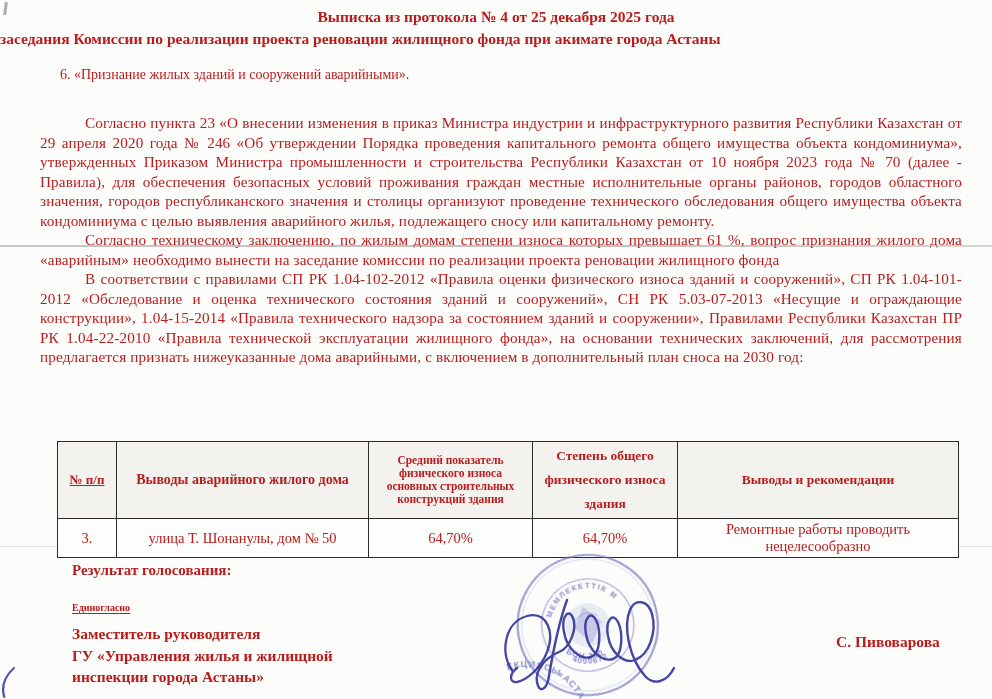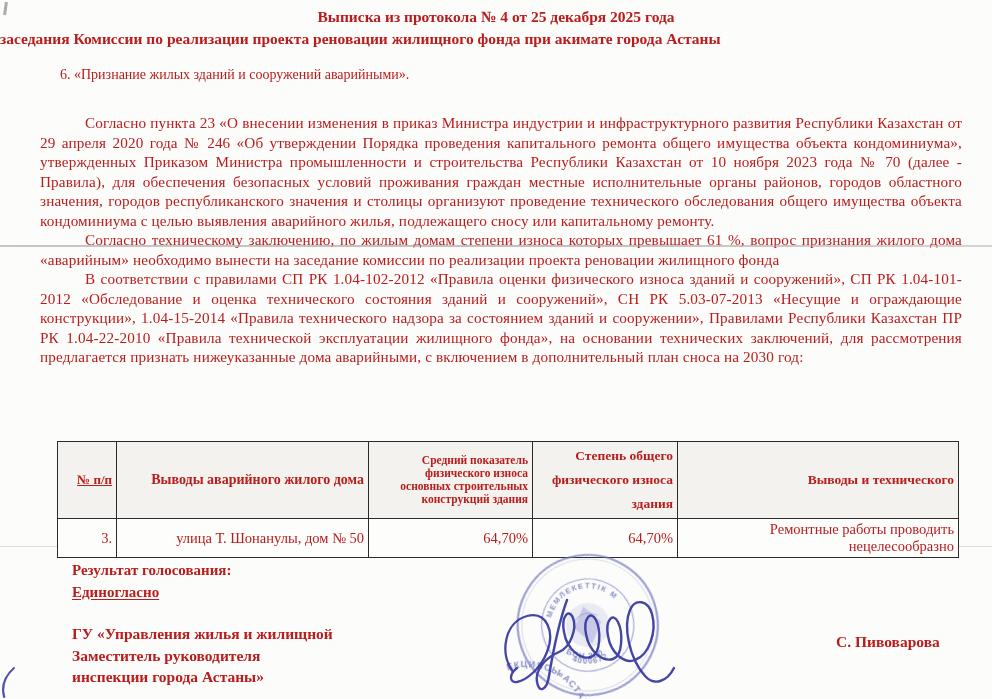--- a/index.html
+++ b/index.html
@@ -35,38 +35,38 @@
   }
   .scan-line-2 {
     position: absolute; top: 546px; left: 0; width: 992px; height: 1px;
     background: #c9c9c5; opacity: .6;
   }
   .doc-table {
     position: absolute; top: 441px; left: 57px; width: 901px;
     border-collapse: collapse; table-layout: fixed;
   }
   .doc-table th, .doc-table td {
-    border: 1.6px solid #2b2b28; text-align: right; vertical-align: middle;
+    border: 1.6px solid #2b2b28; text-align: center; vertical-align: middle;
     padding: 2px 4px; overflow: hidden;
   }
   .doc-table thead tr { height: 63px; }
   .doc-table tbody tr { height: 36px; }
   .doc-table th { background: #f3f2ee; font-weight: bold; }
   .th-num   { width: 59px;  font-size: 13px; text-decoration: underline; }
   .th-addr  { width: 252px; font-size: 14px; }
   .th-avg   { width: 164px; font-size: 11.5px; line-height: 13px; }
   .th-deg   { width: 145px; font-size: 13.5px; line-height: 24px; }
   .th-concl { width: 281px; font-size: 13.5px; }
   .td-cell  { font-size: 14.5px; line-height: 17px; background: #fdfdfc; }
   .td-addr  { text-align: left; padding-left: 10px; }
   .voting-label {
     position: absolute; top: 562px; left: 72px; font-weight: bold; font-size: 15px;
   }
   .voting-result {
-    position: absolute; top: 584px; left: 72px; font-weight: bold; font-size: 15px;
+    position: absolute; top: 602px; left: 72px; font-weight: bold; font-size: 10px;
     text-decoration: underline; text-underline-offset: 2px;
   }
   .signatory {
     position: absolute; top: 623px; left: 72px; font-weight: bold; font-size: 15.5px;
     line-height: 21.5px;
   }
   .signatory-name {
     position: absolute; top: 633px; left: 836px; font-weight: bold; font-size: 15.5px;
   }
   .stamp-svg {
@@ -102,40 +102,40 @@
   <div class="scan-line-1"></div>
   <div class="scan-line-2"></div>
 
   <table class="doc-table">
     <thead>
       <tr>
         <th class="th-num">№ п/п</th>
         <th class="th-addr">Выводы аварийного жилого дома</th>
         <th class="th-avg">Средний показатель физического износа основных строительных конструкций здания</th>
         <th class="th-deg">Степень общего физического износа здания</th>
-        <th class="th-concl">Выводы и технического</th>
+        <th class="th-concl">Выводы и рекомендации</th>
       </tr>
     </thead>
     <tbody>
       <tr>
         <td class="td-cell">3.</td>
         <td class="td-cell td-addr">улица Т. Шонанулы, дом № 50</td>
         <td class="td-cell">64,70%</td>
         <td class="td-cell">64,70%</td>
         <td class="td-cell">Ремонтные работы проводить нецелесообразно</td>
       </tr>
     </tbody>
   </table>
 
   <div class="voting-label">Результат голосования:</div>
   <div class="voting-result">Единогласно</div>
 
   <div class="signatory">
+    <div>Заместитель руководителя</div>
     <div>ГУ «Управления жилья и жилищной</div>
-    <div>Заместитель руководителя</div>
     <div>инспекции города Астаны»</div>
   </div>
 
   <div class="signatory-name">С. Пивоварова</div>
 
   <svg class="stamp-svg" viewBox="0 0 180 160">
     <defs>
       <path id="ringPath" d="M 48.3 120.7 A 59 59 0 1 1 48.2 120.6"></path>
       <path id="innerArc" d="M 56.5 63.4 A 37 37 0 0 1 123.5 63.4"></path>
       <path id="bsnArc1" d="M 62 101 A 40 40 0 0 0 118 101"></path>

